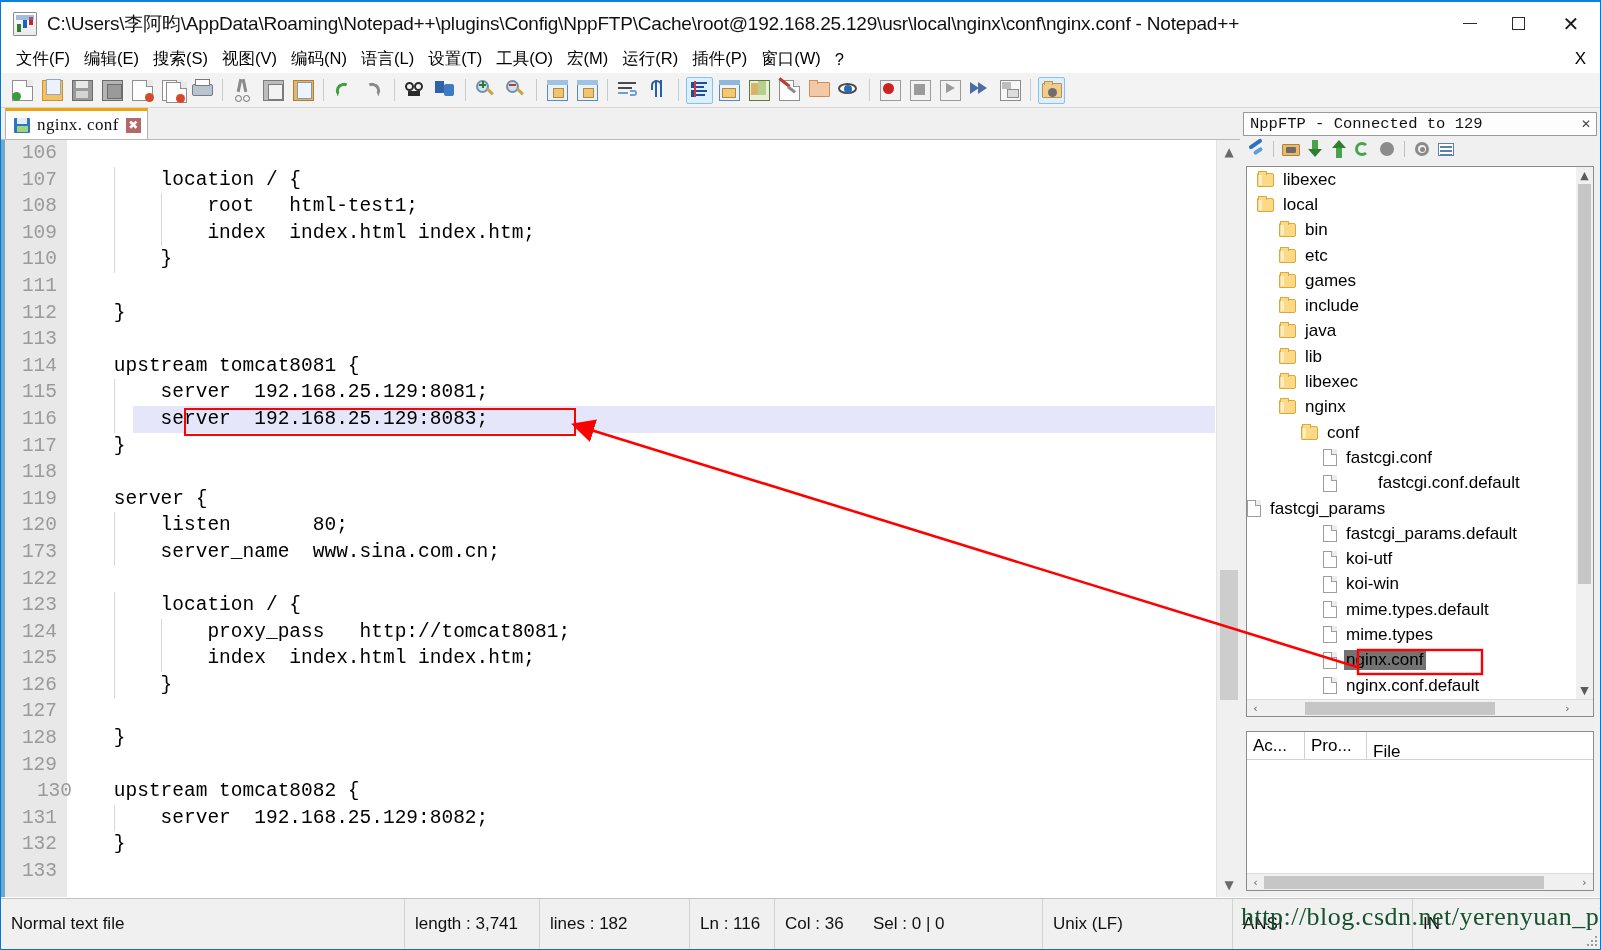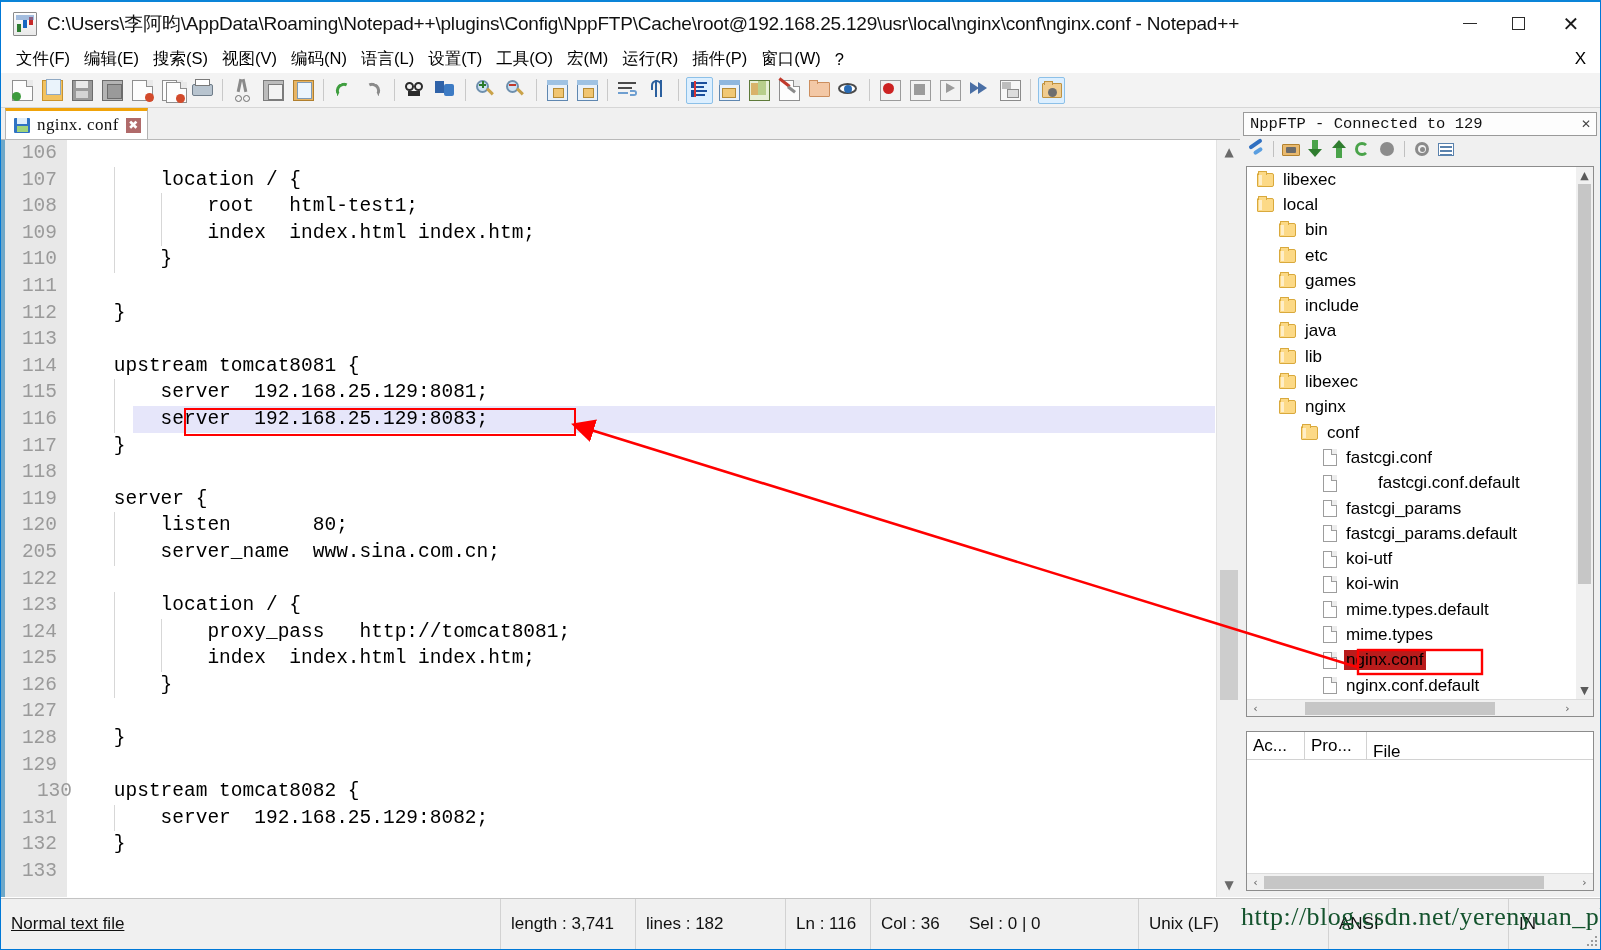--- a/index.html
+++ b/index.html
@@ -177,21 +177,21 @@
   .ftsep { width: 1px; height: 16px; background: #c0c0c0; margin: 0 3px; }
   .ftp-tree {
     position: absolute; left: 6px; right: 6px; top: 56px; bottom: 180px;
     background: #ffffff; border: 1px solid #8c8c8c; overflow: hidden;
   }
   .tree-scroll { position: absolute; left: 0; right: 17px; top: 0; bottom: 17px; overflow: hidden; }
   .tnode {
     height: 25.3px; display: flex; align-items: center; white-space: nowrap;
     font-size: 17px; color: #000; font-family: "Liberation Sans", sans-serif;
   }
-  .tnode.selected > .tlabel { background: #b91c1c; }
+  .tnode.selected > .tlabel { background: #737373; }
   .folder {
     width: 17px; height: 14px; margin-right: 7px; flex: 0 0 auto; position: relative;
     background: #fcd986; border: 1px solid #d9a93c; border-radius: 1px 2px 2px 1px;
   }
   .folder::before {
     content:""; position:absolute; left:0; top:-3px; width:7px; height:3px;
     background:#fcd986; border:1px solid #d9a93c; border-bottom:none; border-radius:1px 1px 0 0;
   }
   .folder::after {
     content:""; position:absolute; left:1px; top:1px; width:3px; height:10px;
@@ -509,21 +509,21 @@
         <div class="code-line" style="position: relative;"><div class="ln" style="position: static; width: 52px;">111</div></div>
         <div class="code-line" style="position: relative;"><div class="ln" style="position: static; width: 52px;">112</div></div>
         <div class="code-line" style="position: relative;"><div class="ln" style="position: static; width: 52px;">113</div></div>
         <div class="code-line" style="position: relative;"><div class="ln" style="position: static; width: 52px;">114</div></div>
         <div class="code-line" style="position: relative;"><div class="ln" style="position: static; width: 52px;">115</div></div>
         <div class="code-line" style="position: relative;"><div class="ln" style="position: static; width: 52px;">116</div></div>
         <div class="code-line" style="position: relative;"><div class="ln" style="position: static; width: 52px;">117</div></div>
         <div class="code-line" style="position: relative;"><div class="ln" style="position: static; width: 52px;">118</div></div>
         <div class="code-line" style="position: relative;"><div class="ln" style="position: static; width: 52px;">119</div></div>
         <div class="code-line" style="position: relative;"><div class="ln" style="position: static; width: 52px;">120</div></div>
-        <div class="code-line" style="position: relative;"><div class="ln" style="position: static; width: 52px;">205</div></div>
+        <div class="code-line" style="position: relative;"><div class="ln" style="position: static; width: 52px;">173</div></div>
         <div class="code-line" style="position: relative;"><div class="ln" style="position: static; width: 52px;">122</div></div>
         <div class="code-line" style="position: relative;"><div class="ln" style="position: static; width: 52px;">123</div></div>
         <div class="code-line" style="position: relative;"><div class="ln" style="position: static; width: 52px;">124</div></div>
         <div class="code-line" style="position: relative;"><div class="ln" style="position: static; width: 52px;">125</div></div>
         <div class="code-line" style="position: relative;"><div class="ln" style="position: static; width: 52px;">126</div></div>
         <div class="code-line" style="position: relative;"><div class="ln" style="position: static; width: 52px;">127</div></div>
         <div class="code-line" style="position: relative;"><div class="ln" style="position: static; width: 52px;">128</div></div>
         <div class="code-line" style="position: relative;"><div class="ln" style="position: static; width: 52px;">129</div></div>
         <div class="code-line" style="position: relative;"><div class="ln" style="position: static; width: 52px; margin-left: 15px;">130</div></div>
         <div class="code-line" style="position: relative;"><div class="ln" style="position: static; width: 52px;">131</div></div>
@@ -732,21 +732,21 @@
             <span class="tlabel">conf</span>
           </div>
           <div class="tnode" style="padding-left: 76px;">
             <span class="fileicon"></span>
             <span class="tlabel">fastcgi.conf</span>
           </div>
           <div class="tnode" style="padding-left: 76px; gap: 32px;">
             <span class="fileicon"></span>
             <span class="tlabel">fastcgi.conf.default</span>
           </div>
-          <div class="tnode" style="padding-left: 76px;">
+          <div class="tnode" style="">
             <span class="fileicon"></span>
             <span class="tlabel">fastcgi_params</span>
           </div>
           <div class="tnode" style="padding-left: 76px;">
             <span class="fileicon"></span>
             <span class="tlabel">fastcgi_params.default</span>
           </div>
           <div class="tnode" style="padding-left: 76px;">
             <span class="fileicon"></span>
             <span class="tlabel">koi-utf</span>
@@ -793,21 +793,21 @@
       </div>
       <div class="queue-hscroll">
         <div class="sb-arrow" style="position:absolute;left:0;top:0;">‹</div>
         <div class="sb-thumb-h" style="left:17px;width:280px;"></div>
         <div class="sb-arrow" style="position:absolute;right:0;top:0;">›</div>
       </div>
     </div>
   </div>
 
   <div class="statusbar">
-    <div class="st" style="width:500px;text-decoration:underline;">Normal text file</div>
+    <div class="st" style="width:404px;">Normal text file</div>
     <div class="st" style="width:135px;">length : 3,741</div>
     <div class="st" style="width:150px;">lines : 182</div>
     <div class="st" style="width:85px;">Ln : 116</div>
     <div class="st" style="width:88px;border-right:none;">Col : 36</div>
     <div class="st" style="width:180px;">Sel : 0 | 0</div>
     <div class="st" style="width:190px;">Unix (LF)</div>
     <div class="st" style="width:180px;">ANSI</div>
     <div class="st" style="flex:1;border-right:none;">IN</div>
     <div class="grip">
       <i style="right:0;bottom:0;"></i>

